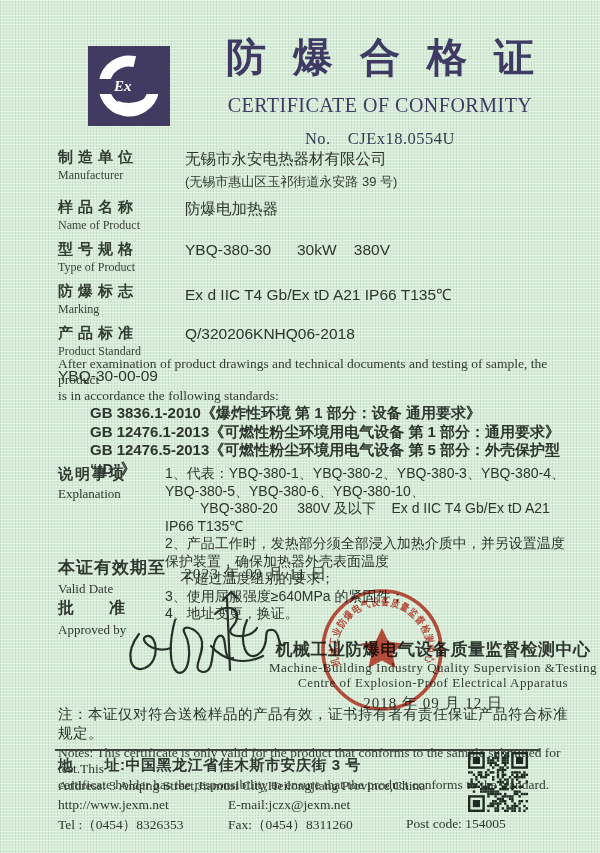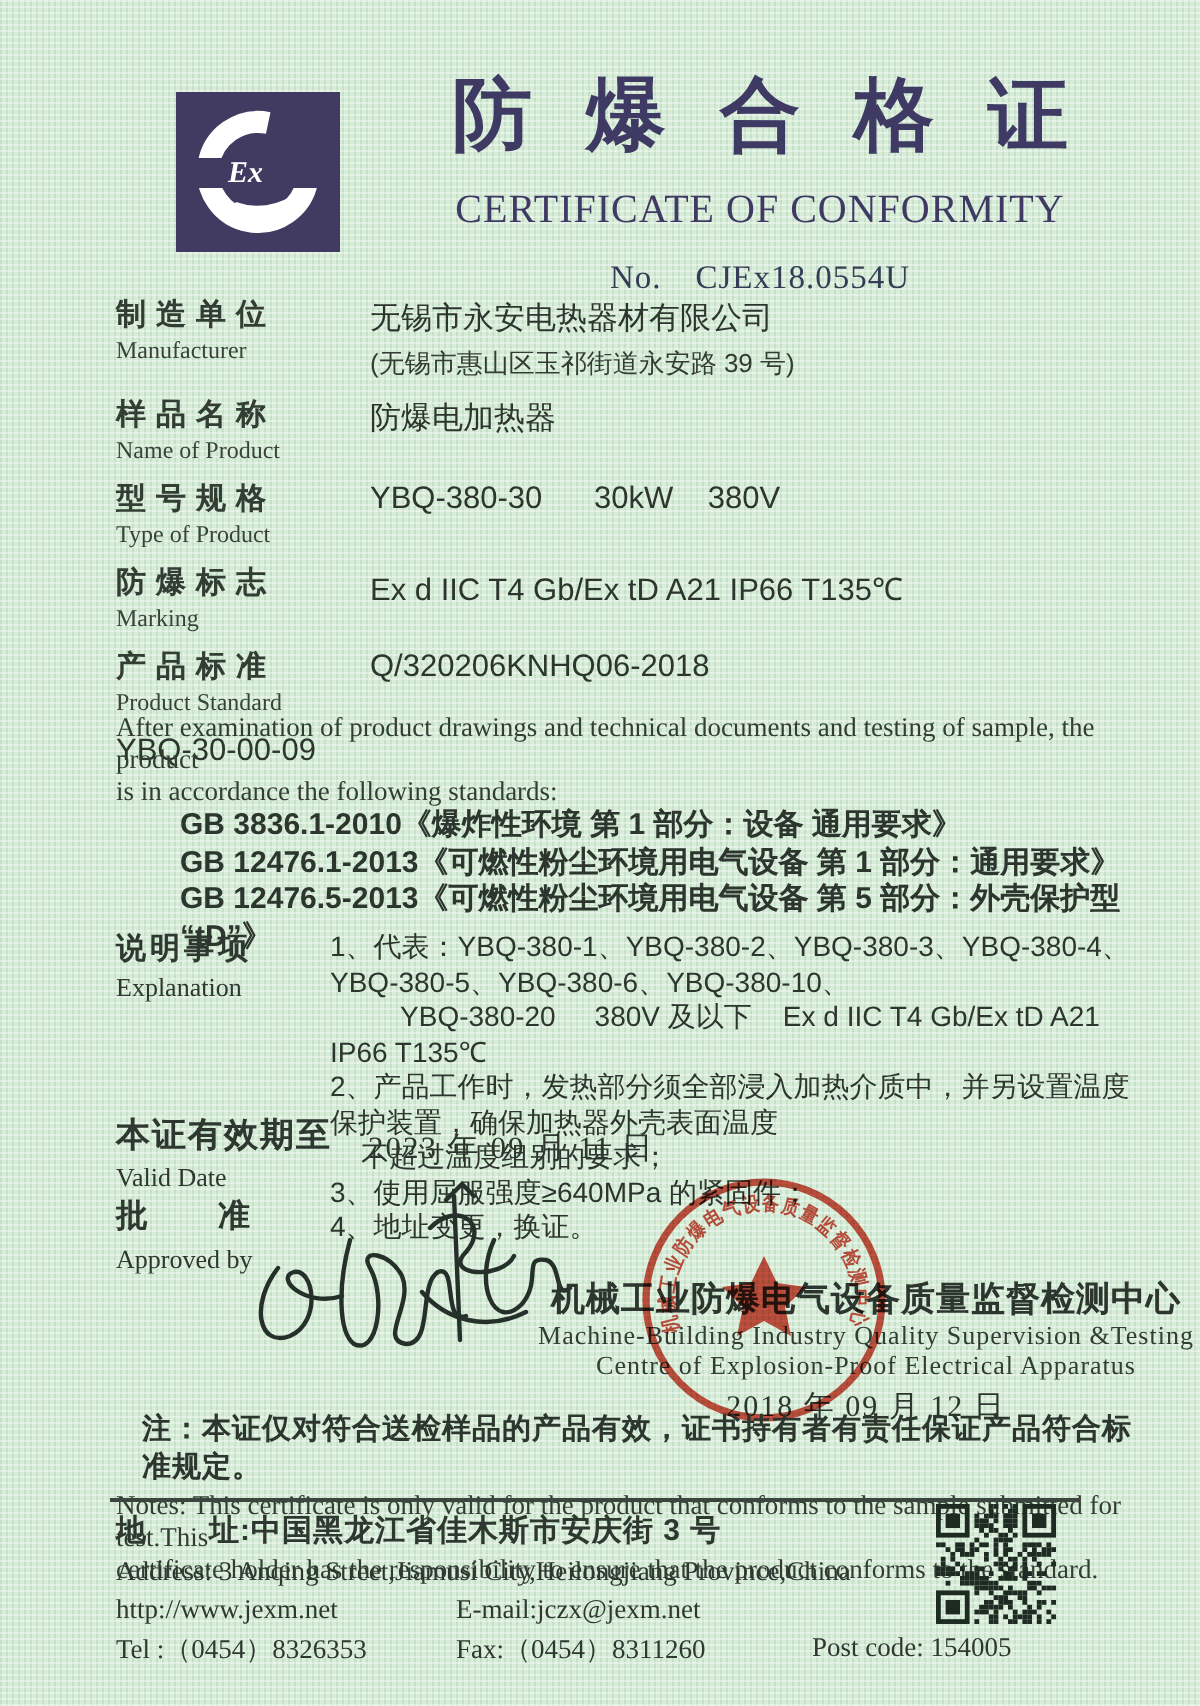--- a/index.html
+++ b/index.html
@@ -56,21 +56,21 @@
   .appr-label .en{font-family:"Liberation Serif",serif;font-size:13px;margin-top:3px;}
   .signature{position:absolute;left:65px;top:-12px;}
   .org{position:absolute;left:175px;top:40px;width:400px;text-align:center;}
   .org-cn{font-size:17px;font-weight:bold;letter-spacing:.5px;color:#2c362e;}
   .org-en{font-family:"Liberation Serif",serif;font-size:13px;line-height:14.5px;letter-spacing:.5px;color:#323d34;}
   .org-date{font-family:"Liberation Serif",serif;font-size:15px;margin-top:4px;letter-spacing:1px;color:#2c362e;}
   .stamp{position:absolute;left:260px;top:-12px;mix-blend-mode:multiply;opacity:.88;}
 
   
   .notes{position:absolute;left:58px;top:705px;width:518px;}
-  .notes-cn{font-size:14.5px;font-weight:bold;letter-spacing:.5px;color:#2c362e;margin-left:13px;}
+  .notes-cn{font-size:14.5px;font-weight:normal;letter-spacing:.5px;color:#2c362e;}
   .notes-en{font-family:"Liberation Serif",serif;font-size:13.5px;line-height:16px;margin-top:2px;color:#323d34;}
 
   .sepline{position:absolute;left:55px;top:749px;width:485px;height:2px;background:#3c463e;}
 
   
   .footer{position:absolute;left:58px;top:756px;width:460px;}
   .addr-cn{font-size:15px;font-weight:bold;letter-spacing:.5px;}
   .addr-en{font-family:"Liberation Serif",serif;font-size:13.5px;margin-top:3px;}
   .frow2{display:flex;font-family:"Liberation Serif",serif;font-size:13.5px;margin-top:3px;}
   .c1{width:170px;flex:none;}

